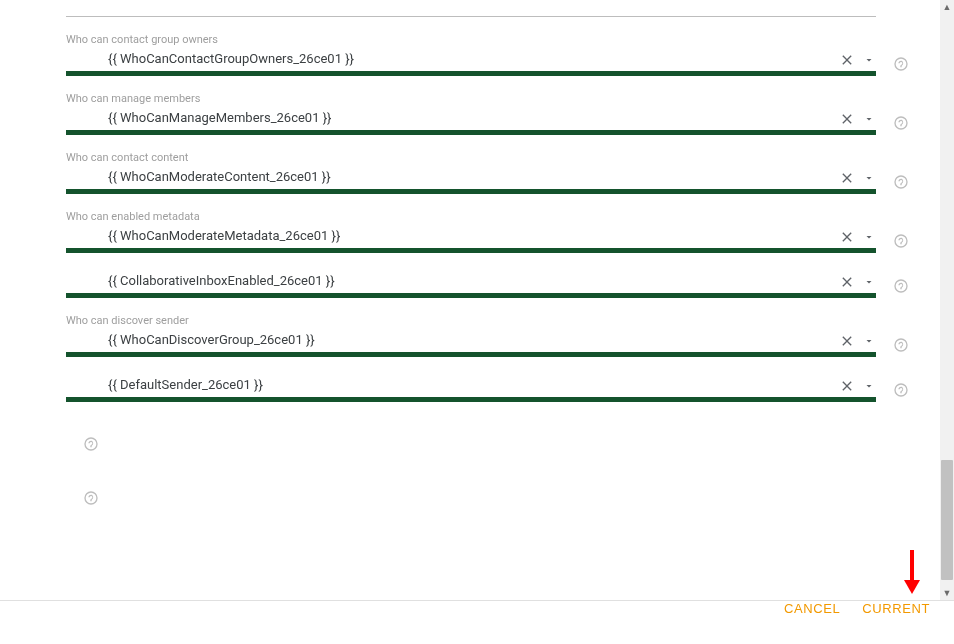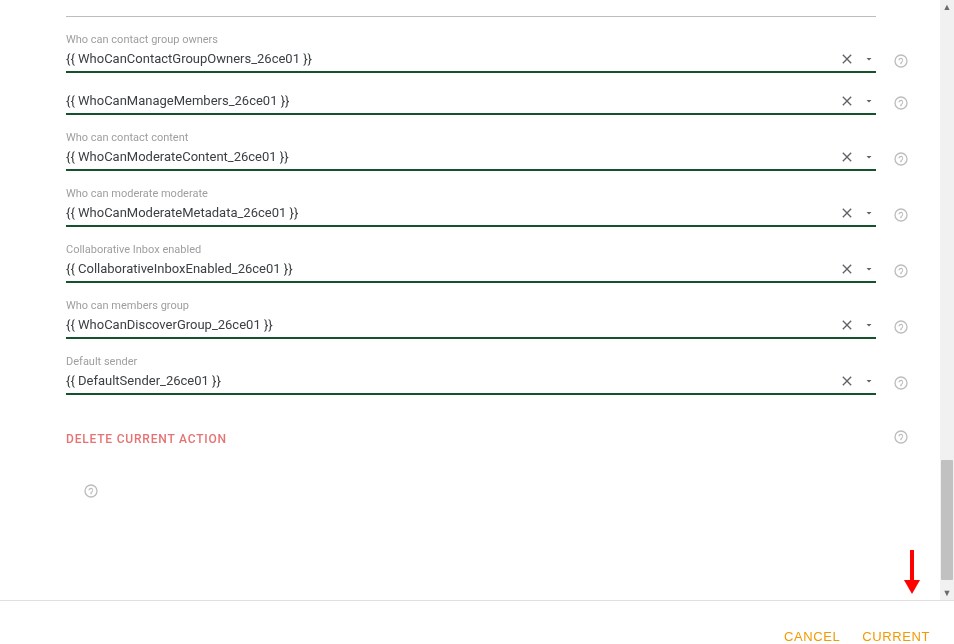--- a/index.html
+++ b/index.html
@@ -6,32 +6,32 @@
   html, body { width: 954px; height: 644px; font-family: Roboto, Arial, sans-serif; background: #fff; overflow: hidden; }
   .viewport { position: relative; width: 954px; height: 644px; }
   .scroll-track { position: absolute; right: 0; top: 0; width: 14px; height: 600px; background: #f1f1f1; }
   .scroll-up, .scroll-down { position: absolute; left: 0; width: 14px; height: 14px; display: flex; align-items: center; justify-content: center; color: #6b6b6b; font-size: 9px; cursor: pointer; }
   .scroll-up { top: 0; }
   .scroll-down { bottom: 0; }
   .scroll-thumb { position: absolute; left: 1px; width: 12px; background: #c1c1c1; border-radius: 1px; }
   .content { position: absolute; left: 0; top: 0; width: 940px; height: 600px; padding: 0 0 0 66px; }
   .top-line { height: 1px; background: #bdbdbd; width: 810px; margin-top: 16px; margin-bottom: 8px; }
   .field-row { display: flex; align-items: flex-end; margin-top: 16px; }
-  .field { width: 810px; border-bottom: 2px solid #14532d; padding-bottom: 2px; position: relative; }
+  .field { width: 810px; border-bottom: 5px solid #14532d; padding-bottom: 2px; position: relative; }
   .field-label { font-size: 11px; color: #9e9e9e; line-height: 14px; }
-  .field-value-row { display: flex; align-items: center; justify-content: space-between; margin-top: 2px; }
+  .field-value-row { display: flex; align-items: flex-end; justify-content: space-between; margin-top: 2px; margin-left: 42px; }
   .field-value { font-size: 13px; color: #3c4043; line-height: 20px; flex: 1; }
   .field-controls { display: flex; align-items: center; gap: 6px; }
   .clear-icon { width: 18px; height: 18px; color: #5f6368; cursor: pointer; display:flex; align-items:center; justify-content:center;}
   .caret-icon { width: 14px; height: 14px; color: #5f6368; cursor: pointer; display:flex; align-items:center; justify-content:center;}
   .help-col { width: 50px; display: flex; align-items: center; justify-content: center; padding-bottom: 4px; }
   .help-icon { width: 16px; height: 16px; color: #bdbdbd; cursor: pointer; }
   .action-row { display: flex; align-items: center; margin-top: 34px; }
   .action-label { font-size: 12px; letter-spacing: 0.8px; font-weight: 500; color: #e57373; width: 810px; }
-  .footer { position: absolute; left: 0; bottom: 0; width: 954px; height: 44px; border-top: 1px solid #e0e0e0; display: flex; align-items: flex-end; justify-content: flex-end; padding-right: 24px; gap: 22px; background: #fff; }
+  .footer { position: absolute; left: 0; bottom: 0; width: 954px; height: 44px; border-top: 1px solid #e0e0e0; display: flex; align-items: flex-start; justify-content: flex-end; padding-right: 24px; gap: 22px; background: #fff; }
   .footer-btn { font-size: 13px; font-weight: 500; letter-spacing: 0.6px; color: #f29900; cursor: pointer; background: none; border: none; }
   .arrow-annotation { position: absolute; right: 30px; bottom: 48px; width: 24px; height: 48px; pointer-events: none; }
   svg { display: block; }
 </style>
 </head>
 <body>
 
 <div class="viewport">
 
   <div class="content">
@@ -60,20 +60,21 @@
           <span class="help-icon">
             <svg viewBox="0 0 24 24" width="16" height="16">
               <path fill="currentColor" d="M12 2a10 10 0 100 20 10 10 0 000-20zm0 18a8 8 0 110-16 8 8 0 010 16zm-1-5h2v2h-2v-2zm2.07-7.75A4 4 0 008 11h2a2 2 0 112.5 1.94c-.9.23-1.5 1.02-1.5 1.94V15h2v-.12c0-.32.2-.6.5-.68A4 4 0 0013.07 7.25z"></path>
             </svg>
           </span>
         </div>
     </div>
 
     <div class="field-row">
       <div class="field">
+        <div class="field-label">Who can manage members</div>
         <div class="field-value-row">
           <div class="field-value">{{ WhoCanManageMembers_26ce01 }}</div>
           <div class="field-controls">
             <span class="clear-icon">
                 <svg viewBox="0 0 24 24" width="16" height="16">
                   <path fill="currentColor" d="M19 6.41L17.59 5 12 10.59 6.41 5 5 6.41 10.59 12 5 17.59 6.41 19 12 13.41 17.59 19 19 17.59 13.41 12z"></path>
                 </svg>
               </span>
             <span class="caret-icon">
                 <svg viewBox="0 0 24 24" width="12" height="12">
@@ -115,21 +116,21 @@
           <span class="help-icon">
             <svg viewBox="0 0 24 24" width="16" height="16">
               <path fill="currentColor" d="M12 2a10 10 0 100 20 10 10 0 000-20zm0 18a8 8 0 110-16 8 8 0 010 16zm-1-5h2v2h-2v-2zm2.07-7.75A4 4 0 008 11h2a2 2 0 112.5 1.94c-.9.23-1.5 1.02-1.5 1.94V15h2v-.12c0-.32.2-.6.5-.68A4 4 0 0013.07 7.25z"></path>
             </svg>
           </span>
         </div>
     </div>
 
     <div class="field-row">
       <div class="field">
-        <div class="field-label">Who can moderate moderate</div>
+        <div class="field-label">Who can enabled metadata</div>
         <div class="field-value-row">
           <div class="field-value">{{ WhoCanModerateMetadata_26ce01 }}</div>
           <div class="field-controls">
             <span class="clear-icon">
                 <svg viewBox="0 0 24 24" width="16" height="16">
                   <path fill="currentColor" d="M19 6.41L17.59 5 12 10.59 6.41 5 5 6.41 10.59 12 5 17.59 6.41 19 12 13.41 17.59 19 19 17.59 13.41 12z"></path>
                 </svg>
               </span>
             <span class="caret-icon">
                 <svg viewBox="0 0 24 24" width="12" height="12">
@@ -143,21 +144,20 @@
           <span class="help-icon">
             <svg viewBox="0 0 24 24" width="16" height="16">
               <path fill="currentColor" d="M12 2a10 10 0 100 20 10 10 0 000-20zm0 18a8 8 0 110-16 8 8 0 010 16zm-1-5h2v2h-2v-2zm2.07-7.75A4 4 0 008 11h2a2 2 0 112.5 1.94c-.9.23-1.5 1.02-1.5 1.94V15h2v-.12c0-.32.2-.6.5-.68A4 4 0 0013.07 7.25z"></path>
             </svg>
           </span>
         </div>
     </div>
 
     <div class="field-row">
       <div class="field">
-        <div class="field-label">Collaborative Inbox enabled</div>
         <div class="field-value-row">
           <div class="field-value">{{ CollaborativeInboxEnabled_26ce01 }}</div>
           <div class="field-controls">
             <span class="clear-icon">
                 <svg viewBox="0 0 24 24" width="16" height="16">
                   <path fill="currentColor" d="M19 6.41L17.59 5 12 10.59 6.41 5 5 6.41 10.59 12 5 17.59 6.41 19 12 13.41 17.59 19 19 17.59 13.41 12z"></path>
                 </svg>
               </span>
             <span class="caret-icon">
                 <svg viewBox="0 0 24 24" width="12" height="12">
@@ -171,21 +171,21 @@
           <span class="help-icon">
             <svg viewBox="0 0 24 24" width="16" height="16">
               <path fill="currentColor" d="M12 2a10 10 0 100 20 10 10 0 000-20zm0 18a8 8 0 110-16 8 8 0 010 16zm-1-5h2v2h-2v-2zm2.07-7.75A4 4 0 008 11h2a2 2 0 112.5 1.94c-.9.23-1.5 1.02-1.5 1.94V15h2v-.12c0-.32.2-.6.5-.68A4 4 0 0013.07 7.25z"></path>
             </svg>
           </span>
         </div>
     </div>
 
     <div class="field-row">
       <div class="field">
-        <div class="field-label">Who can members group</div>
+        <div class="field-label">Who can discover sender</div>
         <div class="field-value-row">
           <div class="field-value">{{ WhoCanDiscoverGroup_26ce01 }}</div>
           <div class="field-controls">
             <span class="clear-icon">
                 <svg viewBox="0 0 24 24" width="16" height="16">
                   <path fill="currentColor" d="M19 6.41L17.59 5 12 10.59 6.41 5 5 6.41 10.59 12 5 17.59 6.41 19 12 13.41 17.59 19 19 17.59 13.41 12z"></path>
                 </svg>
               </span>
             <span class="caret-icon">
                 <svg viewBox="0 0 24 24" width="12" height="12">
@@ -199,21 +199,20 @@
           <span class="help-icon">
             <svg viewBox="0 0 24 24" width="16" height="16">
               <path fill="currentColor" d="M12 2a10 10 0 100 20 10 10 0 000-20zm0 18a8 8 0 110-16 8 8 0 010 16zm-1-5h2v2h-2v-2zm2.07-7.75A4 4 0 008 11h2a2 2 0 112.5 1.94c-.9.23-1.5 1.02-1.5 1.94V15h2v-.12c0-.32.2-.6.5-.68A4 4 0 0013.07 7.25z"></path>
             </svg>
           </span>
         </div>
     </div>
 
     <div class="field-row">
       <div class="field">
-        <div class="field-label">Default sender</div>
         <div class="field-value-row">
           <div class="field-value">{{ DefaultSender_26ce01 }}</div>
           <div class="field-controls">
             <span class="clear-icon">
                 <svg viewBox="0 0 24 24" width="16" height="16">
                   <path fill="currentColor" d="M19 6.41L17.59 5 12 10.59 6.41 5 5 6.41 10.59 12 5 17.59 6.41 19 12 13.41 17.59 19 19 17.59 13.41 12z"></path>
                 </svg>
               </span>
             <span class="caret-icon">
                 <svg viewBox="0 0 24 24" width="12" height="12">
@@ -226,21 +225,20 @@
       <div class="help-col">
           <span class="help-icon">
             <svg viewBox="0 0 24 24" width="16" height="16">
               <path fill="currentColor" d="M12 2a10 10 0 100 20 10 10 0 000-20zm0 18a8 8 0 110-16 8 8 0 010 16zm-1-5h2v2h-2v-2zm2.07-7.75A4 4 0 008 11h2a2 2 0 112.5 1.94c-.9.23-1.5 1.02-1.5 1.94V15h2v-.12c0-.32.2-.6.5-.68A4 4 0 0013.07 7.25z"></path>
             </svg>
           </span>
         </div>
     </div>
 
     <div class="action-row">
-      <div class="action-label">DELETE CURRENT ACTION</div>
       <div class="help-col" style="align-self:flex-start;">
           <span class="help-icon">
             <svg viewBox="0 0 24 24" width="16" height="16">
               <path fill="currentColor" d="M12 2a10 10 0 100 20 10 10 0 000-20zm0 18a8 8 0 110-16 8 8 0 010 16zm-1-5h2v2h-2v-2zm2.07-7.75A4 4 0 008 11h2a2 2 0 112.5 1.94c-.9.23-1.5 1.02-1.5 1.94V15h2v-.12c0-.32.2-.6.5-.68A4 4 0 0013.07 7.25z"></path>
             </svg>
           </span>
         </div>
     </div>
 
     <div class="action-row">

